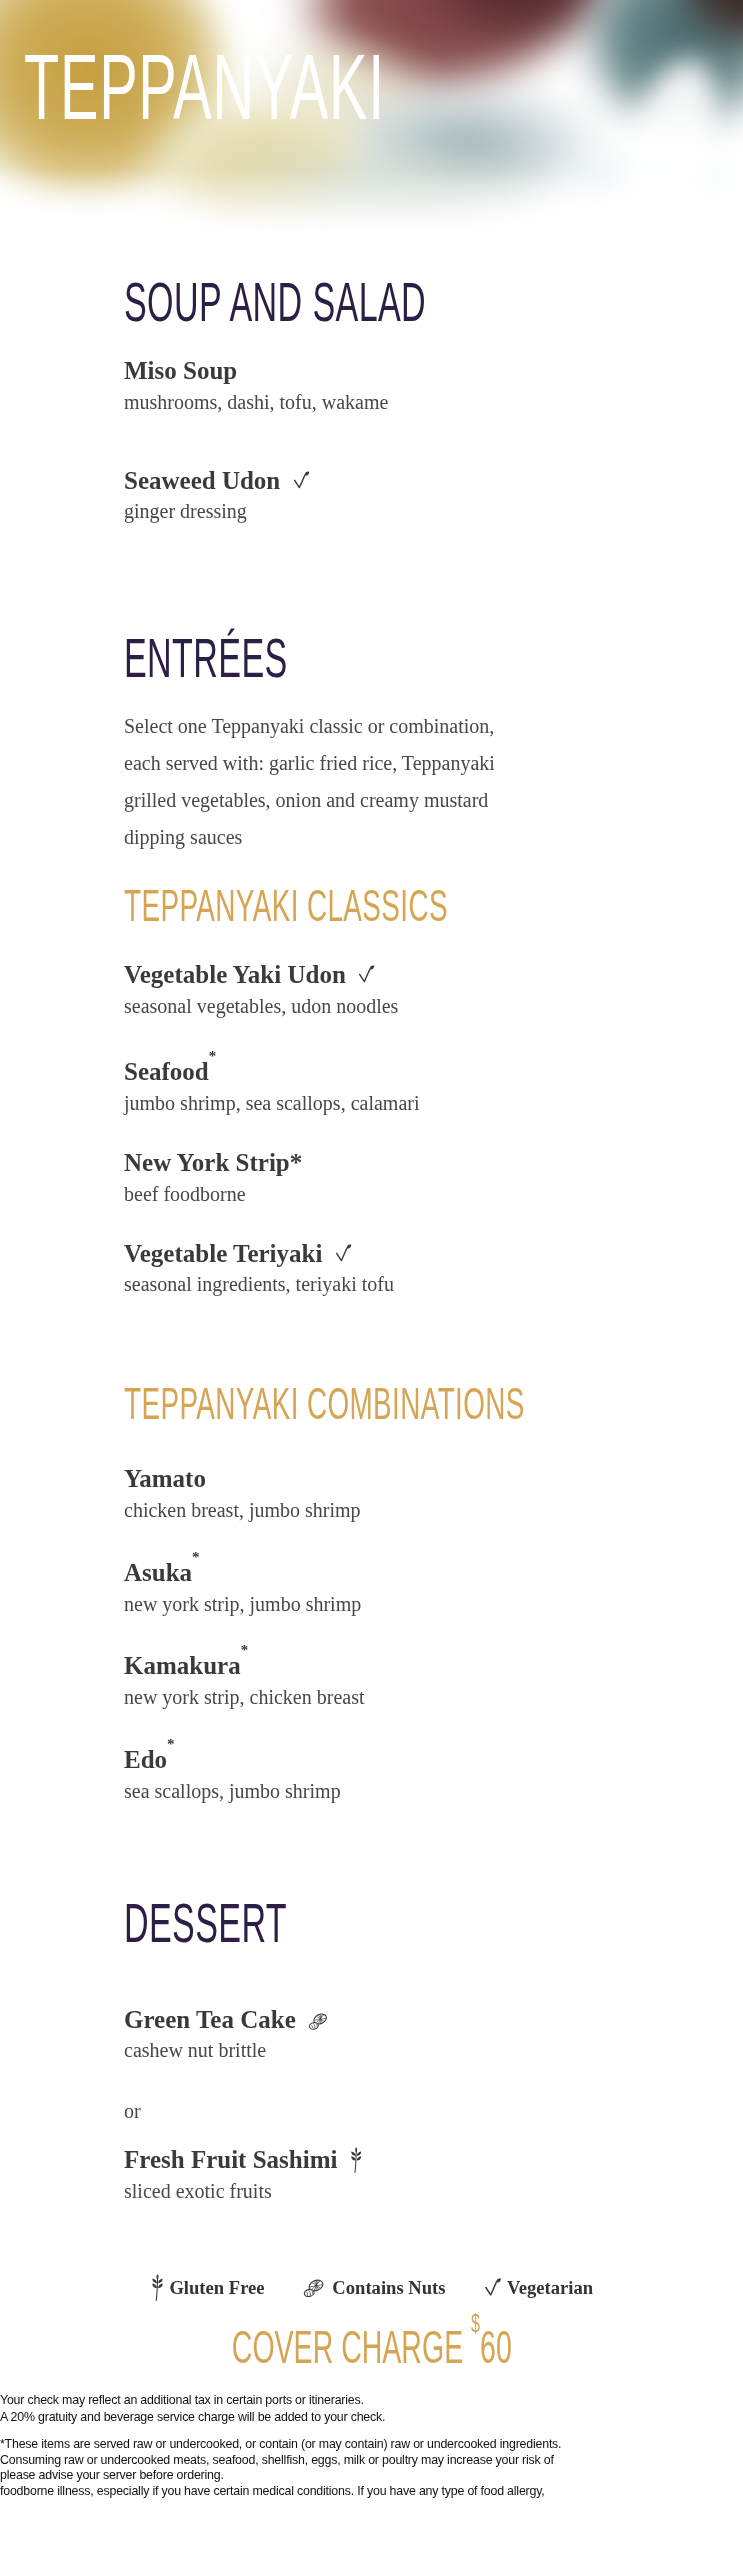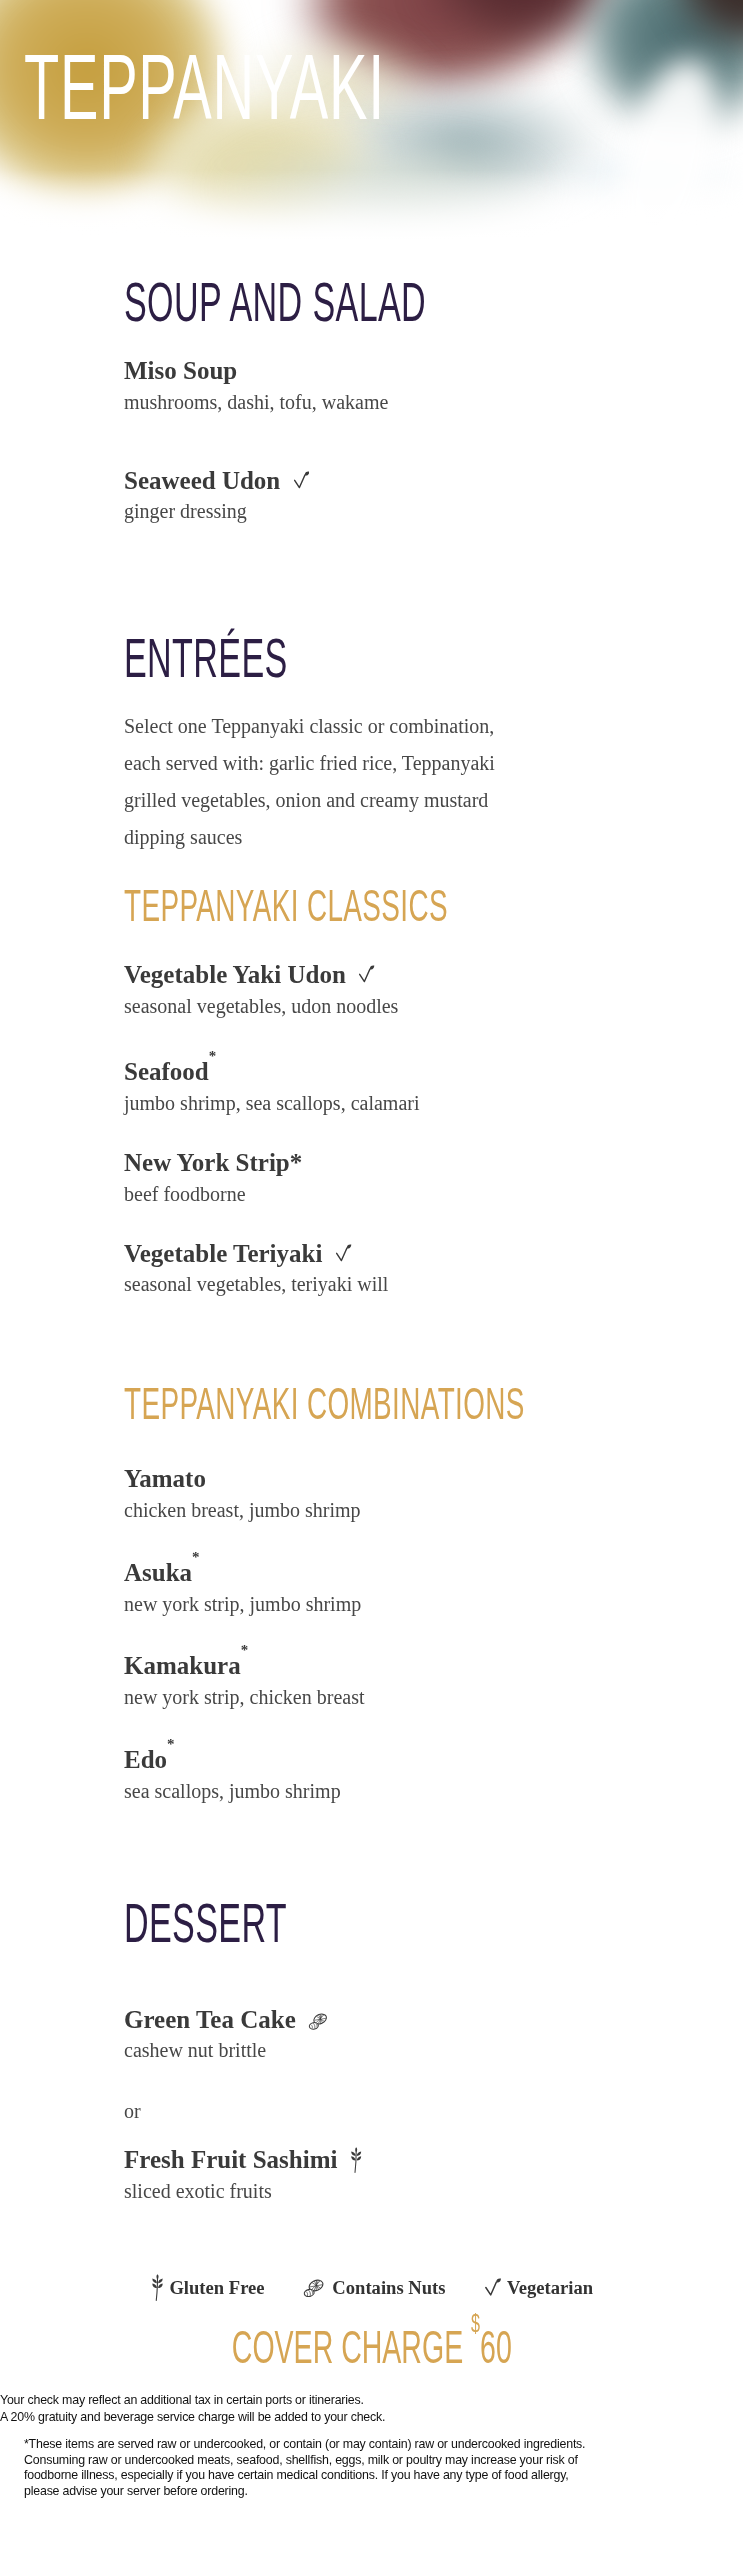--- a/index.html
+++ b/index.html
@@ -85,21 +85,21 @@
   .icon-nut-lg   { width:23.6px; height:20px; }
   .icon-veg-lg   { width:17.4px; height:19px; }
 
   .cover { position:absolute; left:0; top:2324px; width:744px; text-align:center;
            font-family:"Liberation Sans", sans-serif; color:#d6a553; font-size:46px; line-height:1; }
   .cover sup.cur { font-size:26px; position:relative; top:-15px; }
 
   .fineprint { position:absolute; left:0; width:744px; text-align:left;
                font-family:"Liberation Sans", sans-serif; color:#111111; letter-spacing:-0.2px; }
   .fp1 { top:2392px; font-size:12.4px; line-height:16.7px; }
-  .fp2 { top:2437px; font-size:12.4px; line-height:15.5px;padding-left:24px; }
+  .fp2 { top:2437px; font-size:12.4px; line-height:15.5px; }
 
   .hidden-defs { position:absolute; width:0; height:0; overflow:hidden; }
 </style>
 </head>
 <body>
 
 <svg class="hidden-defs" xmlns="http://www.w3.org/2000/svg" aria-hidden="true">
   <defs>
     <symbol id="icon-veg" viewBox="0 0 30 32">
       <path d="M3 16 L11.5 29 L21.5 6.5" fill="none" stroke="currentColor" stroke-width="2.6" stroke-linecap="round" stroke-linejoin="round"></path>
@@ -209,21 +209,21 @@
       <div class="item-desc">beef foodborne</div>
     </div>
 
     <div class="item mt-item">
       <div class="item-name">
         <span>Vegetable Teriyaki</span>
         <svg class="icon icon-veg-inline" viewBox="0 0 27 30" width="16.7" height="18.6">
             <use href="#icon-veg"></use>
           </svg>
       </div>
-      <div class="item-desc">seasonal vegetables, teriyaki will</div>
+      <div class="item-desc">seasonal ingredients, teriyaki tofu</div>
     </div>
 
     <h3 class="sub mt-combos">
       <span class="cond">TEPPANYAKI COMBINATIONS</span>
     </h3>
 
     <div class="item mt-first">
       <div class="item-name">
         <span>Yamato</span>
       </div>
@@ -305,18 +305,18 @@
   </div>
 
   <div class="fineprint fp1">
     <div>Your check may reflect an additional tax in certain ports or itineraries.</div>
     <div>A 20% gratuity and beverage service charge will be added to your check.</div>
   </div>
 
   <div class="fineprint fp2">
     <div>*These items are served raw or undercooked, or contain (or may contain) raw or undercooked ingredients.</div>
     <div>Consuming raw or undercooked meats, seafood, shellfish, eggs, milk or poultry may increase your risk of</div>
+    <div>please advise your server before ordering.</div>
     <div>foodborne illness, especially if you have certain medical conditions. If you have any type of food allergy,</div>
-    <div>please advise your server before ordering.</div>
   </div>
 
 </div>
 
 
 </body></html>

